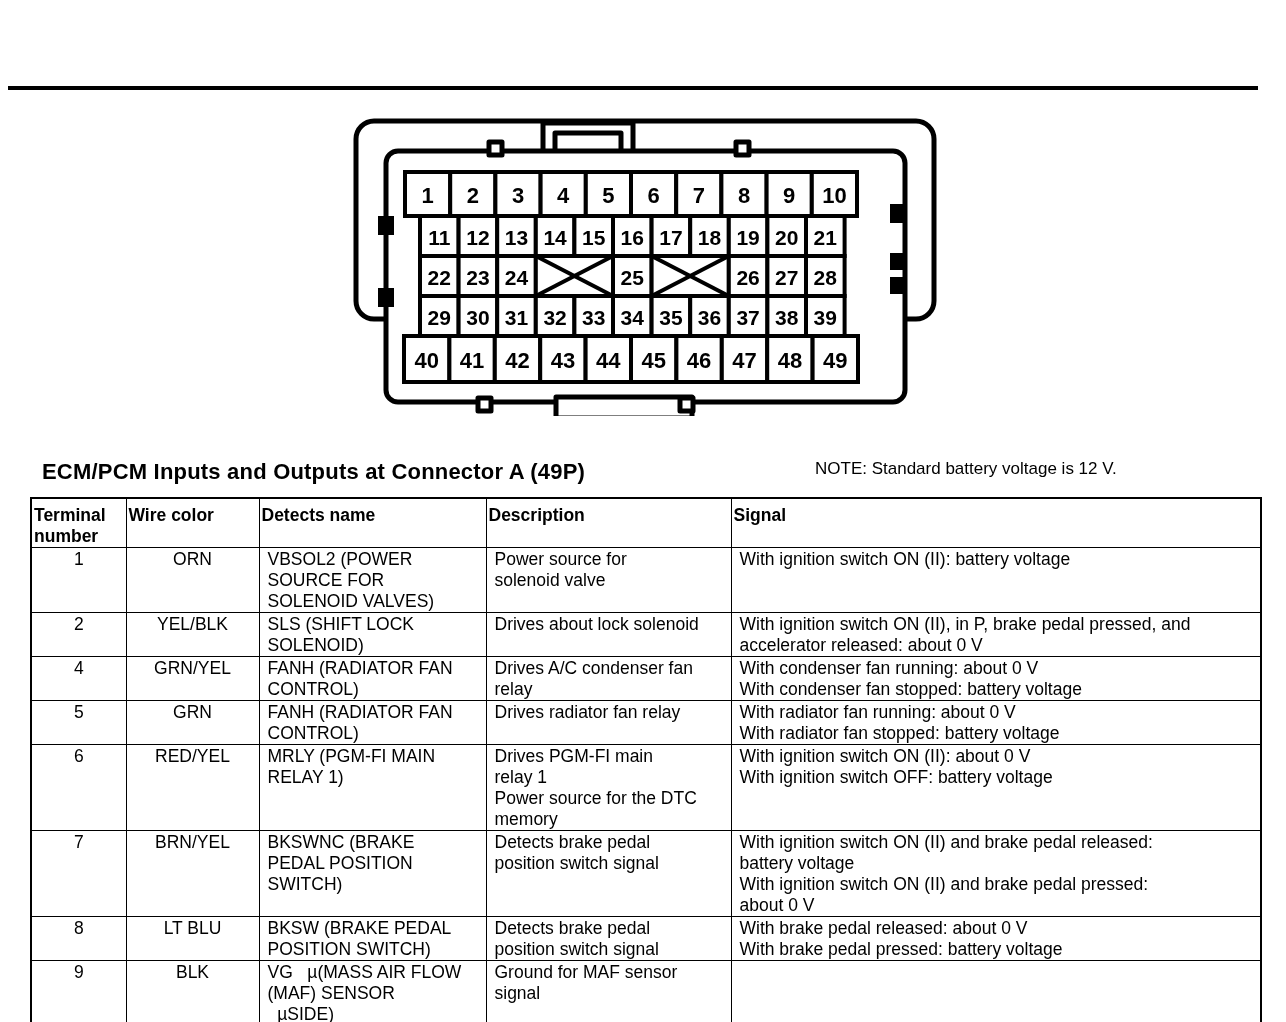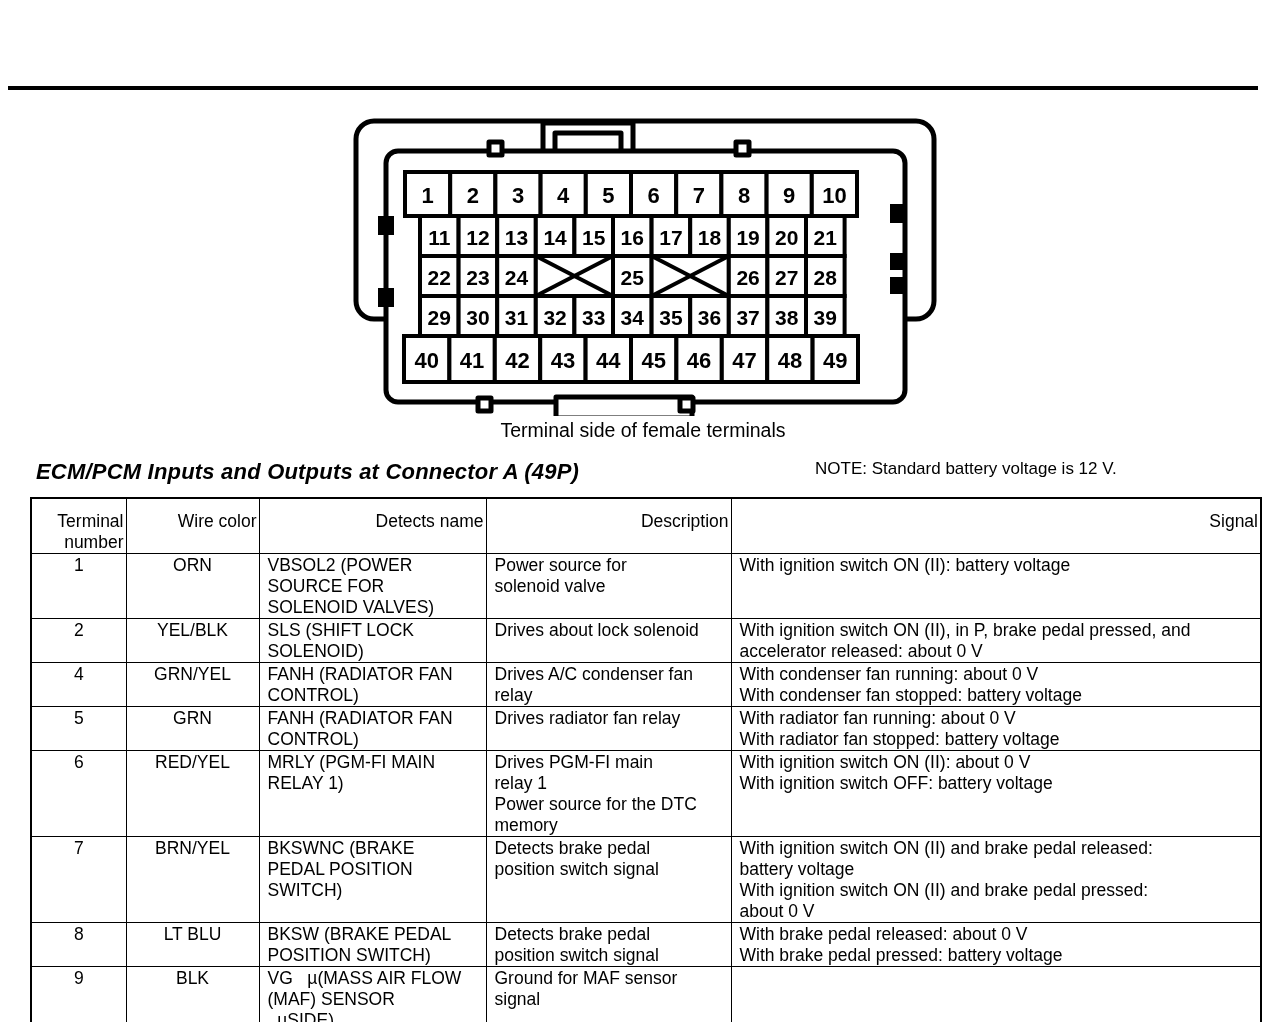--- a/index.html
+++ b/index.html
@@ -23,43 +23,43 @@
   .shell{fill:#fff;stroke:#000;stroke-width:5;stroke-linejoin:round;}
   .tabblk{fill:#000;stroke:none;}
   .pin-cell{fill:#fff;stroke:#000;stroke-width:4;}
   .pin-x{stroke:#000;stroke-width:4;}
   .pin-num{font-family:"Liberation Sans",sans-serif;font-weight:bold;fill:#000;text-anchor:middle;}
   .caption{
     position:absolute;top:419px;left:0;width:1286px;
     text-align:center;font-size:19.5px;
   }
   .section-title{
-    position:absolute;top:459px;left:36px;
-    font-size:22px;font-weight:bold;letter-spacing:0.2px;white-space:nowrap;font-style:italic;
+    position:absolute;top:459px;left:42px;
+    font-size:22px;font-weight:bold;letter-spacing:0.2px;white-space:nowrap;
   }
   .note{
     position:absolute;top:459px;left:815px;
     font-size:17px;white-space:nowrap;
   }
   table.io{
     position:absolute;top:497px;left:30px;
     width:1230px;border-collapse:collapse;table-layout:fixed;
     border:2px solid #000;
   }
   table.io th, table.io td{
     border:1.5px solid #000;
     vertical-align:top;
     font-size:17.5px;line-height:21px;
     padding:1px 8px 0 8px;
     white-space:pre-wrap;
     overflow:hidden;
   }
   table.io th{
-    font-weight:normal;text-align:right;white-space:pre-line;
-    padding:12px 2px 0 2px;
+    font-weight:bold;text-align:left;white-space:pre-line;
+    padding:6px 2px 0 2px;
   }
   table.io td.c0, table.io td.c1{text-align:center;padding:1px 2px 0 2px;}
   col.w0{width:95px;} col.w1{width:133px;} col.w2{width:227px;}
   col.w3{width:245px;} col.w4{width:530px;}
 </style>
 </head>
 <body>
 
 <div class="page">
 
@@ -183,21 +183,20 @@
           <rect x="373.79999999999995" y="220" width="45.4" height="46" class="pin-cell"></rect>
           <text x="396.49999999999994" y="244" class="pin-num" font-size="22" dominant-baseline="central">47</text>
           <rect x="419.19999999999993" y="220" width="45.4" height="46" class="pin-cell"></rect>
           <text x="441.8999999999999" y="244" class="pin-num" font-size="22" dominant-baseline="central">48</text>
           <rect x="464.5999999999999" y="220" width="45.4" height="46" class="pin-cell"></rect>
           <text x="487.2999999999999" y="244" class="pin-num" font-size="22" dominant-baseline="central">49</text>
         </g>
     </svg>
   </div>
 
-  <div class="caption">Terminal side of female terminals</div>
 
   <div class="section-title">ECM/PCM Inputs and Outputs at Connector A (49P)</div>
   <div class="note">NOTE: Standard battery voltage is 12 V.</div>
 
   <table class="io">
     <colgroup>
       <col class="w0">
         <col class="w1">
         <col class="w2">
         <col class="w3">

